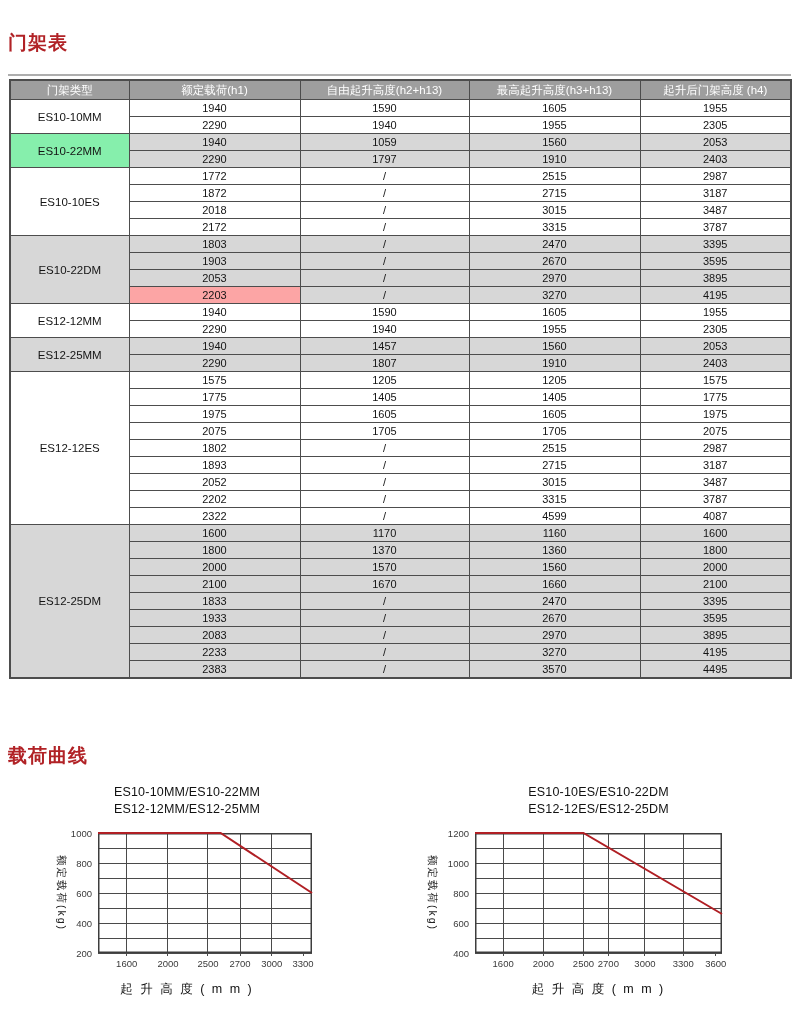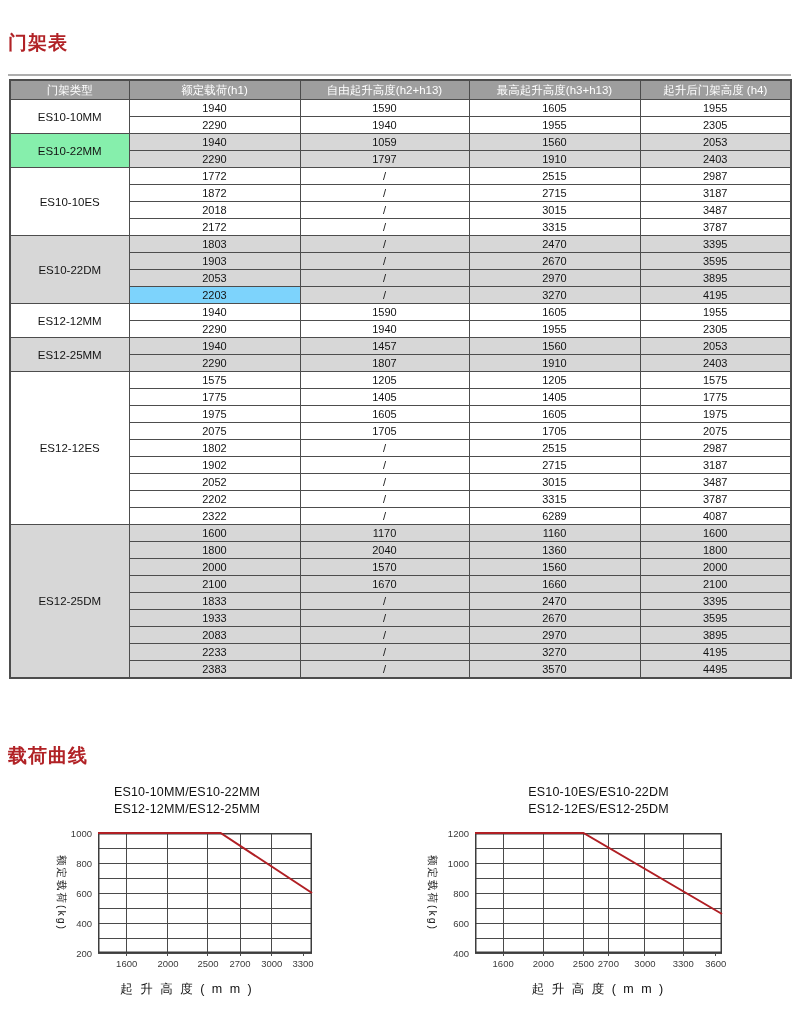--- a/index.html
+++ b/index.html
@@ -132,21 +132,21 @@
           <td style="background: rgb(215, 215, 215);">2670</td>
           <td style="background: rgb(215, 215, 215);">3595</td>
         </tr>
         <tr>
           <td style="background: rgb(215, 215, 215);">2053</td>
           <td style="background: rgb(215, 215, 215);">/</td>
           <td style="background: rgb(215, 215, 215);">2970</td>
           <td style="background: rgb(215, 215, 215);">3895</td>
         </tr>
         <tr>
-          <td style="background: #7dd3fc;">2203</td>
+          <td style="background: #fca5a5;">2203</td>
           <td style="background: rgb(215, 215, 215);">/</td>
           <td style="background: rgb(215, 215, 215);">3270</td>
           <td style="background: rgb(215, 215, 215);">4195</td>
         </tr>
         <tr>
           <td rowspan="2" class="type-cell" style="background: rgb(255, 255, 255);">ES12-12MM</td>
           <td style="background: rgb(255, 255, 255);">1940</td>
           <td style="background: rgb(255, 255, 255);">1590</td>
           <td style="background: rgb(255, 255, 255);">1605</td>
           <td style="background: rgb(255, 255, 255);">1955</td>
@@ -195,53 +195,53 @@
           <td style="background: rgb(255, 255, 255);">1705</td>
           <td style="background: rgb(255, 255, 255);">2075</td>
         </tr>
         <tr>
           <td style="background: rgb(255, 255, 255);">1802</td>
           <td style="background: rgb(255, 255, 255);">/</td>
           <td style="background: rgb(255, 255, 255);">2515</td>
           <td style="background: rgb(255, 255, 255);">2987</td>
         </tr>
         <tr>
-          <td style="background: rgb(255, 255, 255);">1902</td>
+          <td style="background: rgb(255, 255, 255);">1893</td>
           <td style="background: rgb(255, 255, 255);">/</td>
           <td style="background: rgb(255, 255, 255);">2715</td>
           <td style="background: rgb(255, 255, 255);">3187</td>
         </tr>
         <tr>
           <td style="background: rgb(255, 255, 255);">2052</td>
           <td style="background: rgb(255, 255, 255);">/</td>
           <td style="background: rgb(255, 255, 255);">3015</td>
           <td style="background: rgb(255, 255, 255);">3487</td>
         </tr>
         <tr>
           <td style="background: rgb(255, 255, 255);">2202</td>
           <td style="background: rgb(255, 255, 255);">/</td>
           <td style="background: rgb(255, 255, 255);">3315</td>
           <td style="background: rgb(255, 255, 255);">3787</td>
         </tr>
         <tr>
           <td style="background: rgb(255, 255, 255);">2322</td>
           <td style="background: rgb(255, 255, 255);">/</td>
-          <td style="background: rgb(255, 255, 255);">6289</td>
+          <td style="background: rgb(255, 255, 255);">4599</td>
           <td style="background: rgb(255, 255, 255);">4087</td>
         </tr>
         <tr>
           <td rowspan="9" class="type-cell" style="background: rgb(215, 215, 215);">ES12-25DM</td>
           <td style="background: rgb(215, 215, 215);">1600</td>
           <td style="background: rgb(215, 215, 215);">1170</td>
           <td style="background: rgb(215, 215, 215);">1160</td>
           <td style="background: rgb(215, 215, 215);">1600</td>
         </tr>
         <tr>
           <td style="background: rgb(215, 215, 215);">1800</td>
-          <td style="background: rgb(215, 215, 215);">2040</td>
+          <td style="background: rgb(215, 215, 215);">1370</td>
           <td style="background: rgb(215, 215, 215);">1360</td>
           <td style="background: rgb(215, 215, 215);">1800</td>
         </tr>
         <tr>
           <td style="background: rgb(215, 215, 215);">2000</td>
           <td style="background: rgb(215, 215, 215);">1570</td>
           <td style="background: rgb(215, 215, 215);">1560</td>
           <td style="background: rgb(215, 215, 215);">2000</td>
         </tr>
         <tr>

